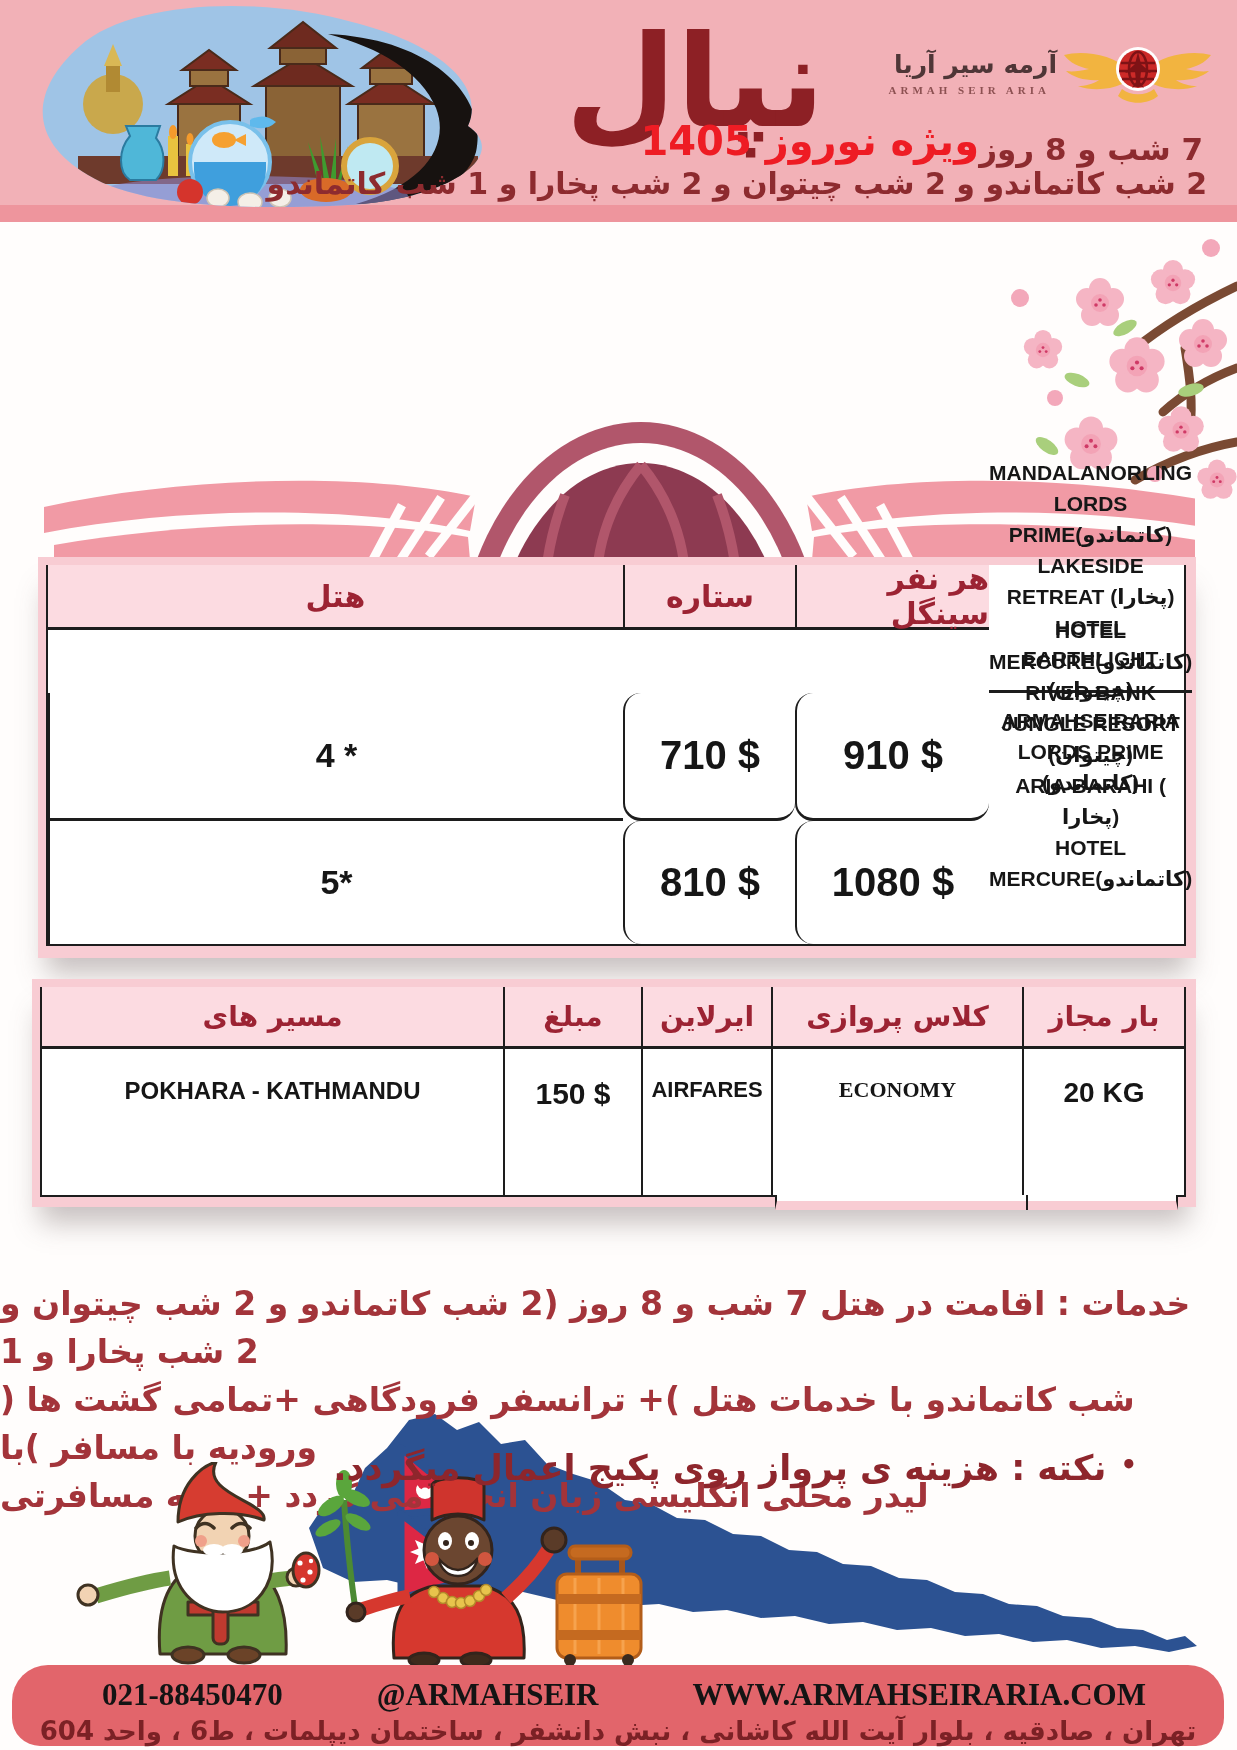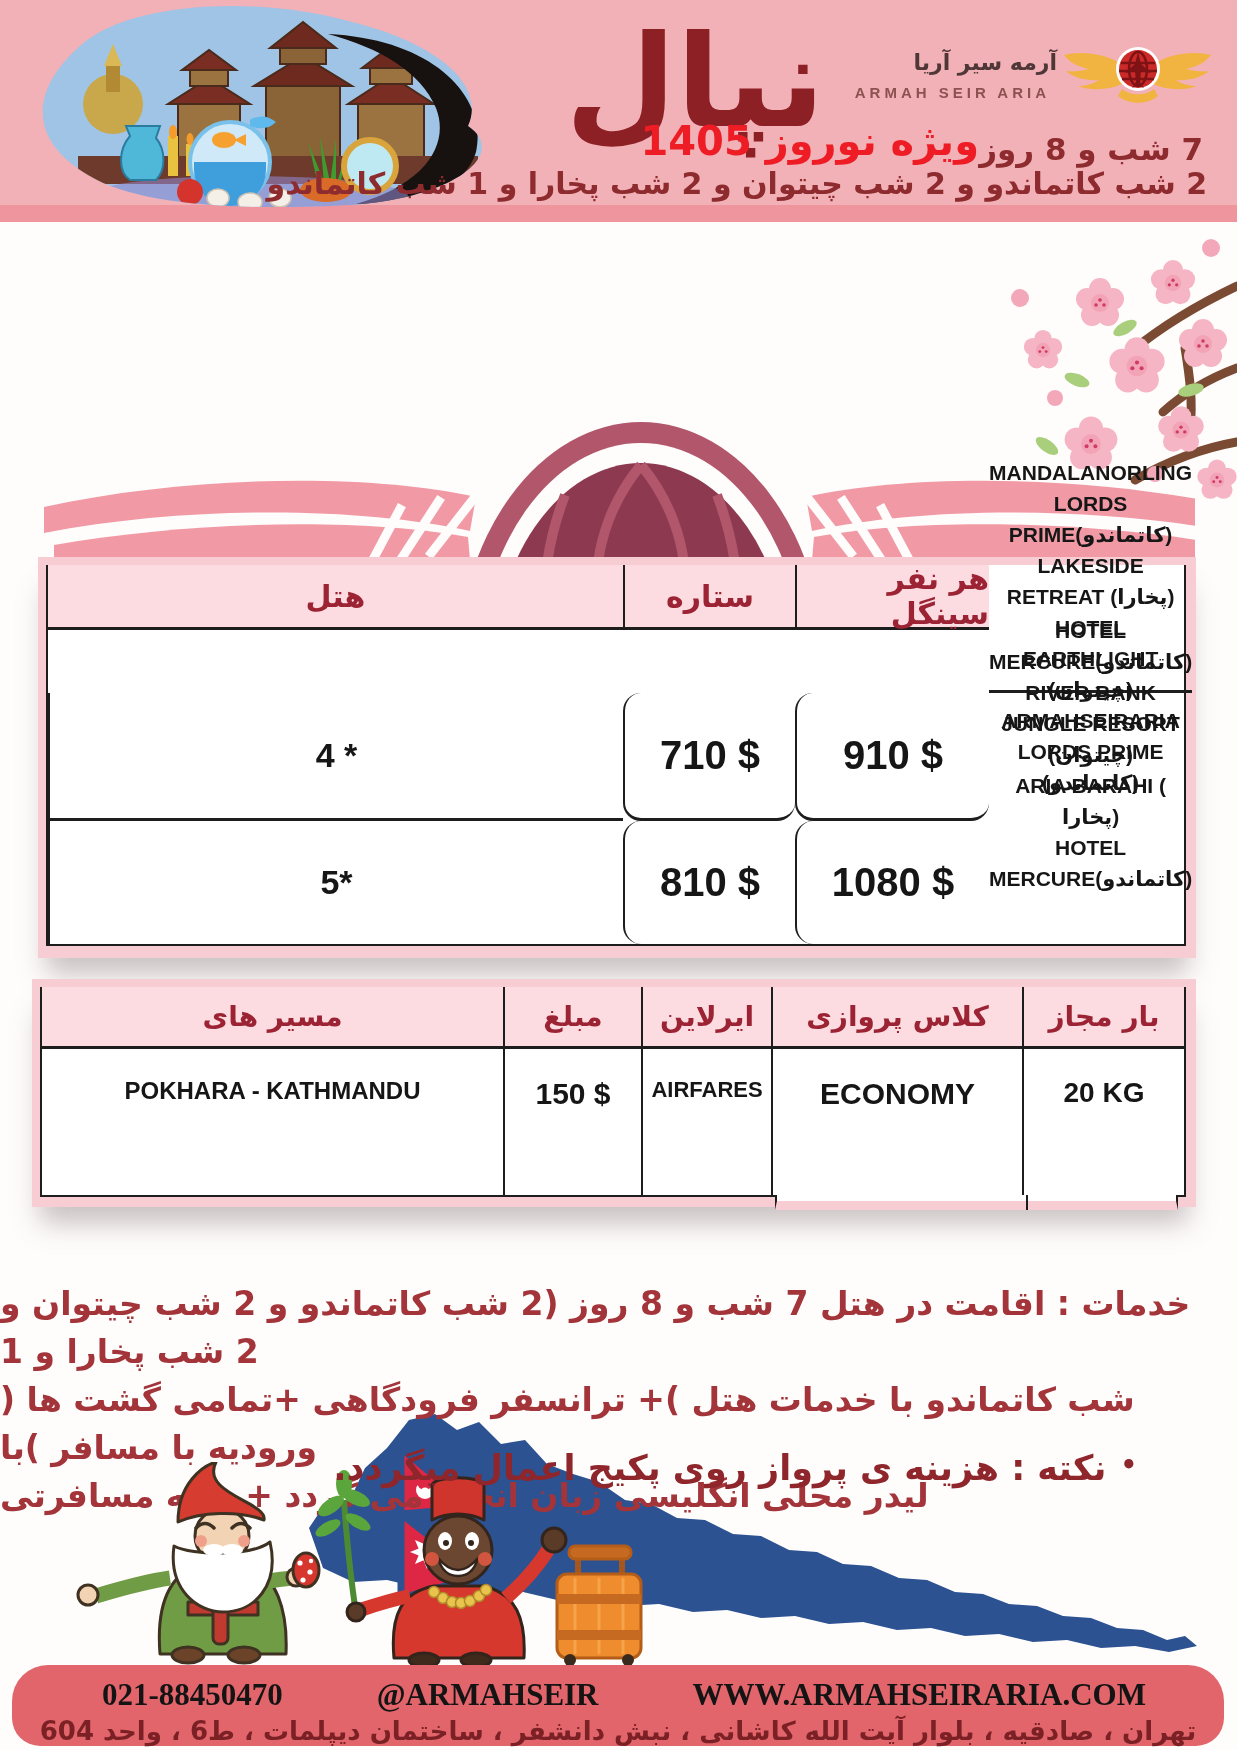--- a/index.html
+++ b/index.html
@@ -14,23 +14,23 @@
   .page{position:relative;width:1237px;height:1750px;margin:0 auto;background:var(--page-bg);overflow:hidden;}
 
   
   .header{position:absolute;left:0;top:0;width:1237px;height:222px;background:var(--header-pink);}
   .header-strip{position:absolute;left:0;top:205px;width:1237px;height:17px;background:var(--header-strip);}
   .collage{position:absolute;left:18px;top:4px;width:486px;height:208px;}
   .page-title{position:absolute;left:540px;top:-18px;width:310px;text-align:center;
     font-size:128px;font-weight:700;color:var(--title-maroon);line-height:200px;direction:rtl;}
   .logo-box{position:absolute;right:22px;top:34px;width:330px;height:80px;}
   .logo-emblem{position:absolute;right:0;top:0;width:155px;height:76px;}
-  .logo-fa{position:absolute;right:158px;top:16px;font-size:22px;font-weight:700;color:#4f3637;direction:rtl;white-space:nowrap;}
-  .logo-en{position:absolute;right:165px;top:50px;font-size:15px;font-weight:700;letter-spacing:4px;color:#8d5152;
-    font-family:Liberation Sans, sans-serif;white-space:nowrap;}
+  .logo-fa{position:absolute;right:158px;top:16px;font-size:25px;font-weight:700;color:#4f3637;direction:rtl;white-space:nowrap;}
+  .logo-en{position:absolute;right:165px;top:50px;font-size:11px;font-weight:700;letter-spacing:4px;color:#8d5152;
+    font-family:Liberation Serif, serif;white-space:nowrap;}
   .hdr-special{position:absolute;right:258px;top:118px;font-size:40px;font-weight:800;color:var(--accent-red);direction:rtl;white-space:nowrap;}
   .hdr-duration{position:absolute;right:34px;top:131px;font-size:31px;font-weight:700;color:var(--subtitle-maroon);direction:rtl;white-space:nowrap;}
   .hdr-itinerary{position:absolute;right:30px;top:166px;font-size:30px;font-weight:700;color:var(--subtitle-maroon);direction:rtl;white-space:nowrap;}
 
   
   .blossoms{position:absolute;left:985px;top:228px;width:252px;height:282px;z-index:1;}
   .watermark{position:absolute;left:30px;top:415px;width:1165px;height:145px;z-index:1;}
 
   
   .tbl-wrap{position:absolute;background:var(--table-border-pink);z-index:2;
@@ -49,21 +49,21 @@
   .row1{height:128px;border-bottom:3px solid #1d1d1d;}
   .row2{height:123px;}
   .tbl2 .body-row{height:146px;align-items:flex-start;padding-top:28px;}
   .hotel-cell{flex-direction:column;font-family:"Liberation Sans","DejaVu Sans",sans-serif;
     font-weight:700;font-size:21px;line-height:31px;color:var(--body-text);text-align:center;}
   .star-cell{font-family:"Liberation Sans",sans-serif;font-weight:700;font-size:34px;color:var(--body-text);}
   .price-cell{font-family:"Liberation Sans",sans-serif;font-weight:700;font-size:40px;color:var(--body-text);border-radius:18px;}
   .route-cell{font-family:"Liberation Sans",sans-serif;font-weight:700;font-size:24px;color:var(--body-text);}
   .amount-cell{font-family:"Liberation Sans",sans-serif;font-weight:700;font-size:30px;color:var(--body-text);}
   .airline-cell{font-family:"Liberation Sans",sans-serif;font-weight:700;font-size:22px;color:var(--body-text);}
-  .class-cell{font-family:Liberation Sans, sans-serif;font-weight:700;font-size:30px;color:var(--body-text);}
+  .class-cell{font-family:Liberation Serif, serif;font-weight:700;font-size:22px;color:var(--body-text);}
   .baggage-cell{font-family:"Liberation Sans",sans-serif;font-weight:700;font-size:28px;color:var(--body-text);}
   .t2-step{position:absolute;left:775px;top:1195px;width:403px;height:15px;background:#fff;
     border-left:2px solid #1d1d1d;border-right:2px solid #1d1d1d;border-bottom:9px solid var(--table-border-pink);z-index:3;}
   .t2-step .mid{position:absolute;left:249px;top:0;width:2px;height:15px;background:#1d1d1d;}
 
   
   .services{position:absolute;right:44px;top:1280px;direction:rtl;text-align:left;
     color:var(--services-red);font-weight:700;font-size:33px;line-height:48px;z-index:2;}
   .services .l3{margin-right:56px;}
   .note{position:absolute;right:100px;top:1448px;direction:rtl;color:var(--note-maroon);

